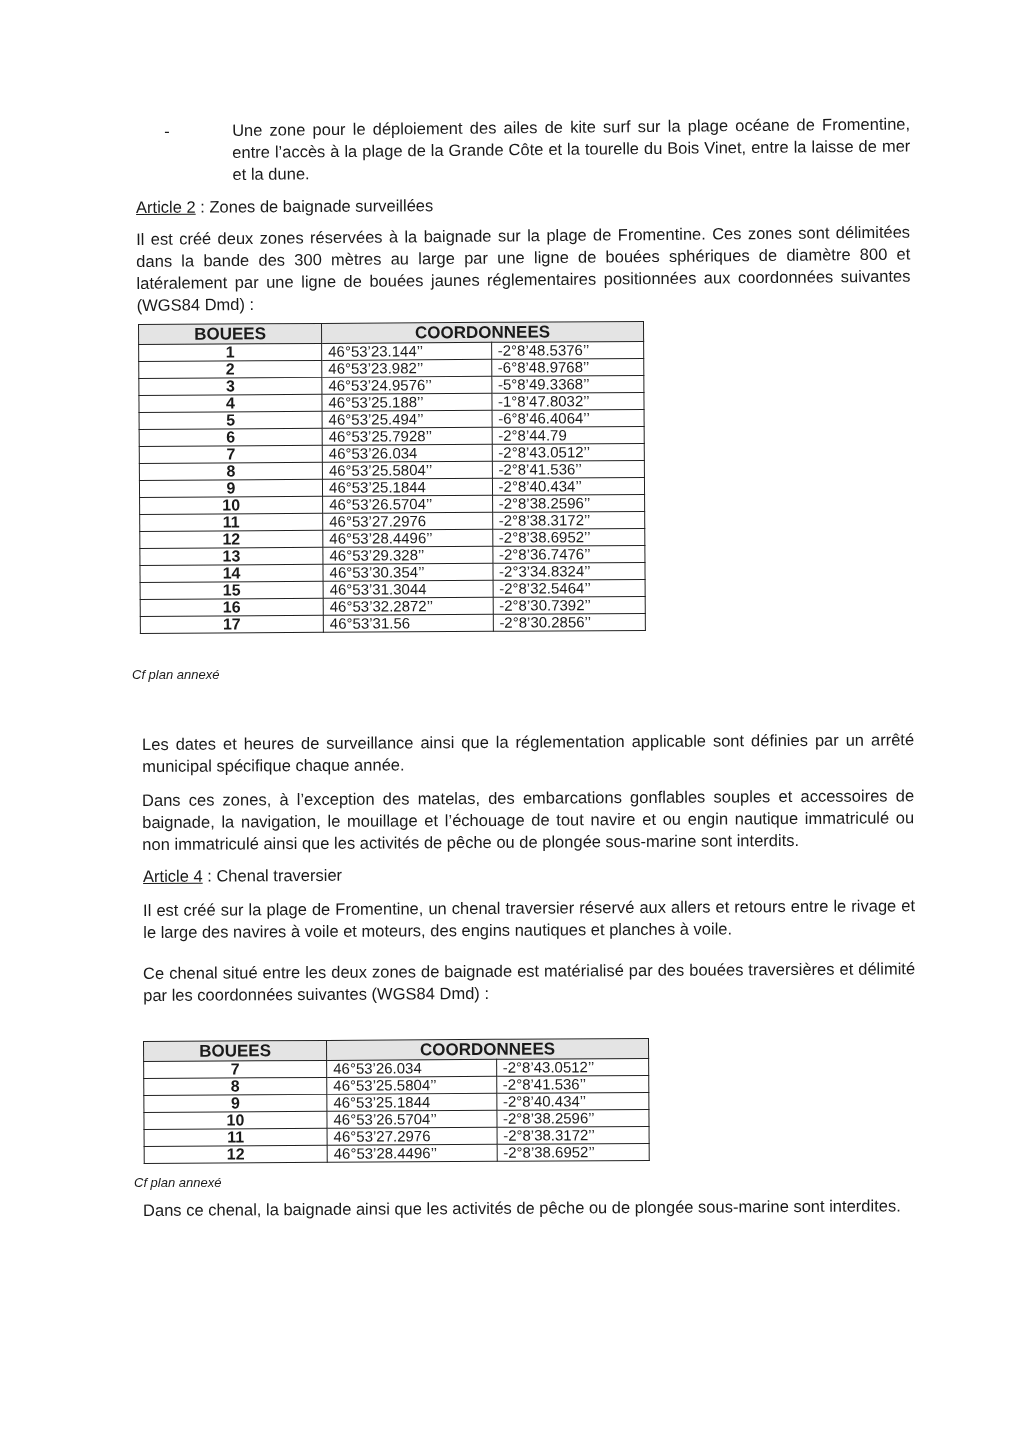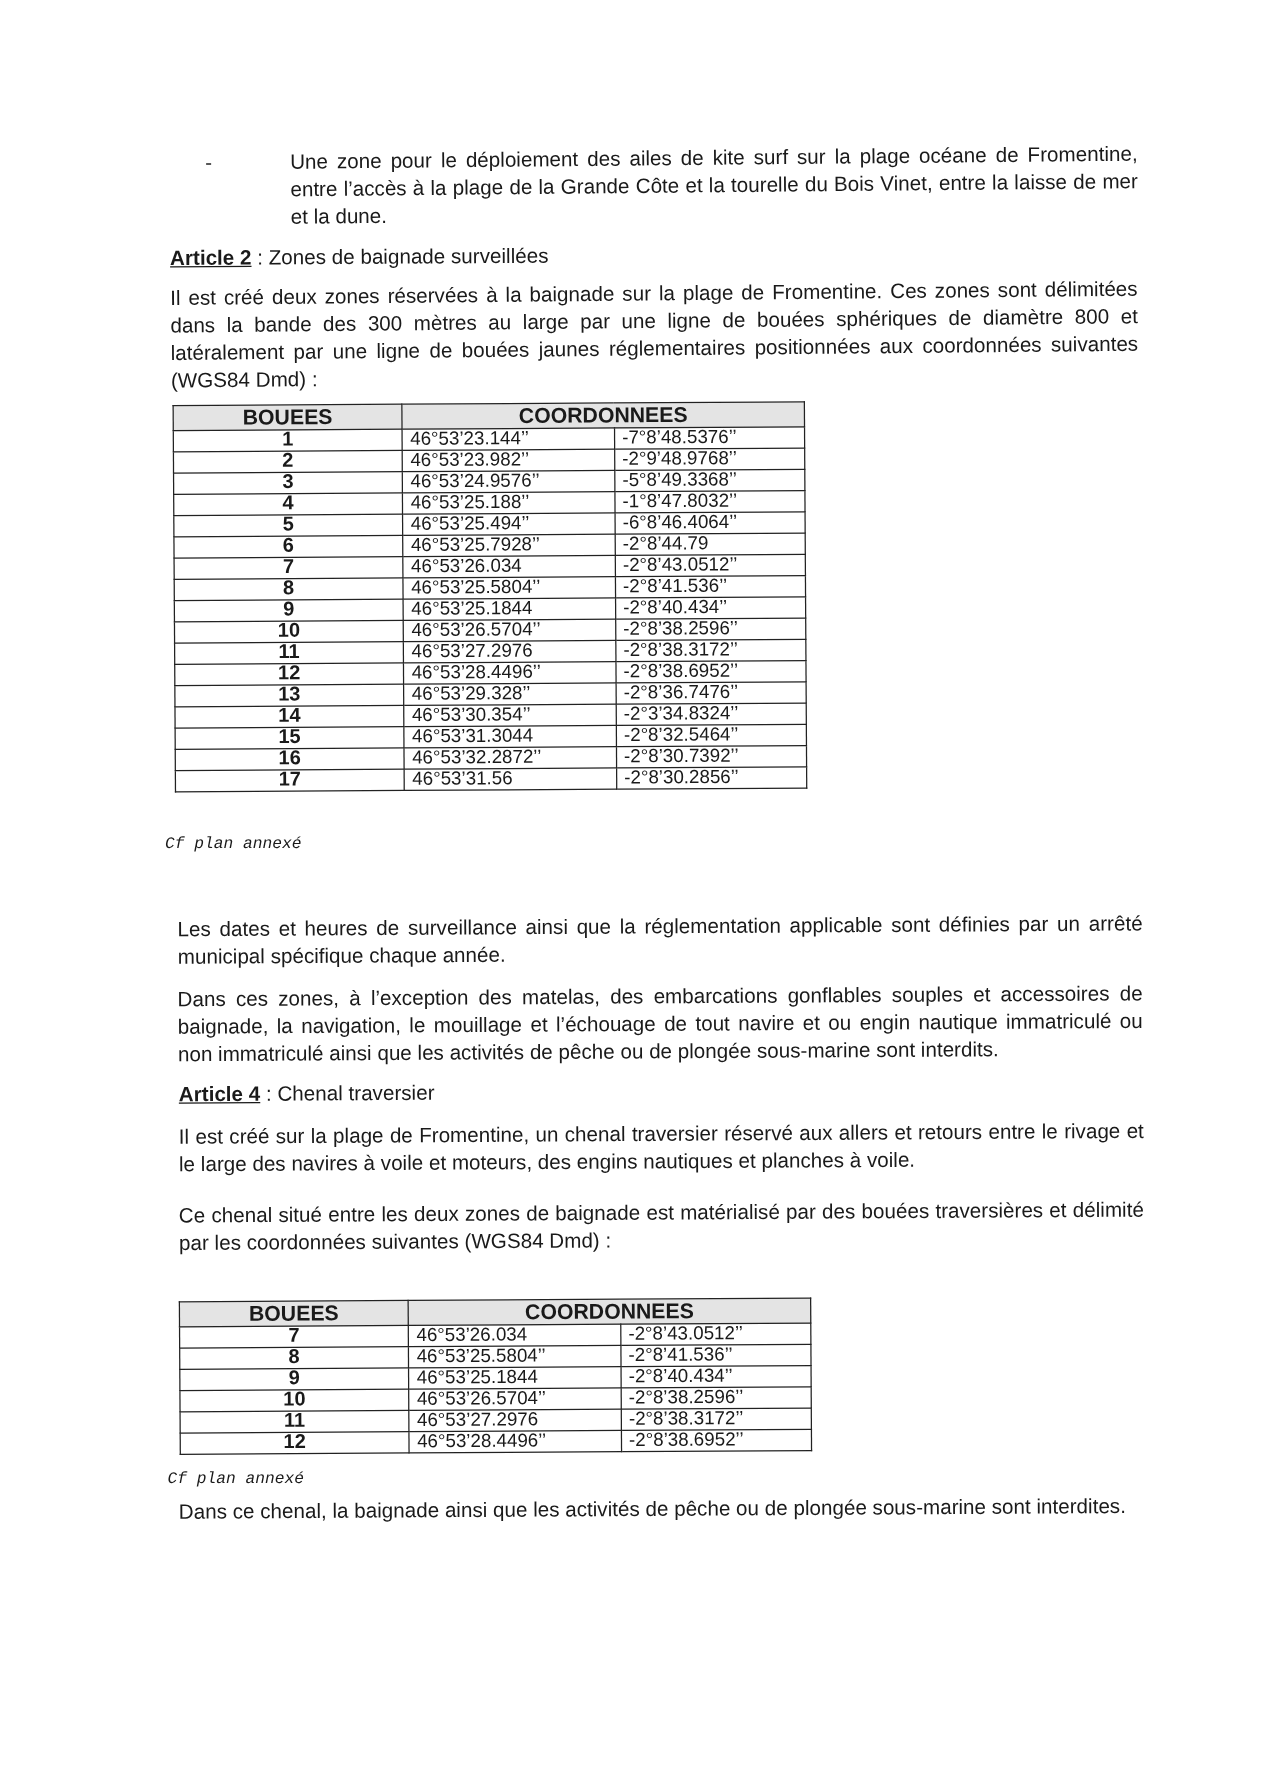--- a/index.html
+++ b/index.html
@@ -5,26 +5,26 @@
     html, body { margin: 0; padding: 0; background: #ffffff; }
     body { width: 1024px; height: 1432px; position: relative; overflow: hidden; font-family: "Liberation Sans", sans-serif; color: #1a1a1a; }
     .page { position: absolute; left: 0; top: 0; width: 1024px; height: 1432px; background: #ffffff; }
     .block { position: absolute; font-size: 16.5px; line-height: 22px; }
     .skew1 { transform: rotate(-0.55deg); transform-origin: left top; }
     .skew2 { transform: rotate(-0.35deg); transform-origin: left top; }
     .bullet-row { display: flex; }
     .bullet-dash { width: 34px; flex: 0 0 34px; padding-left: 34px; }
     .just { text-align: justify; }
     .heading { position: absolute; font-size: 16.5px; }
-    .heading .art { font-weight: bold; text-decoration: underline; }
+    .heading .art { font-weight: normal; text-decoration: underline; }
     table.coords { border-collapse: collapse; position: absolute; font-size: 15px; line-height: 16px; }
     table.coords td, table.coords th { border: 1.5px solid #222; padding: 0 6px; height: 16px; }
     table.coords th { background: #e4e4e4; font-weight: bold; font-size: 17px; height: 19px; }
     table.coords td.num { text-align: center; font-weight: bold; font-size: 16px; }
-    .caption { position: absolute; font-style: italic; font-size: 13px; font-family: Liberation Mono, monospace; }
+    .caption { position: absolute; font-style: italic; font-size: 13px; }
   </style>
 </head>
 <body>
 
 <div class="page">
 
   <div class="block skew1" style="left:130px; top:120px; width:780px;">
     <div class="bullet-row">
       <span class="bullet-dash">-</span>
       <span class="just" style="padding-left:34px; flex:1;">Une zone pour le déploiement des ailes de kite surf sur la plage océane de Fromentine, entre l’accès à la plage de la Grande Côte et la tourelle du Bois Vinet, entre la laisse de mer et la dune.</span>
@@ -41,26 +41,26 @@
     <thead>
       <tr>
         <th style="width:170px;">BOUEES</th>
         <th colspan="2">COORDONNEES</th>
       </tr>
     </thead>
     <tbody id="table1-body">
         <tr>
           <td class="num">1</td>
           <td>46°53’23.144’’</td>
-          <td>-7°8’48.5376’’</td>
+          <td>-2°8’48.5376’’</td>
         </tr>
         <tr>
           <td class="num">2</td>
           <td>46°53’23.982’’</td>
-          <td>-2°9’48.9768’’</td>
+          <td>-6°8’48.9768’’</td>
         </tr>
         <tr>
           <td class="num">3</td>
           <td>46°53’24.9576’’</td>
           <td>-5°8’49.3368’’</td>
         </tr>
         <tr>
           <td class="num">4</td>
           <td>46°53’25.188’’</td>
           <td>-1°8’47.8032’’</td>

